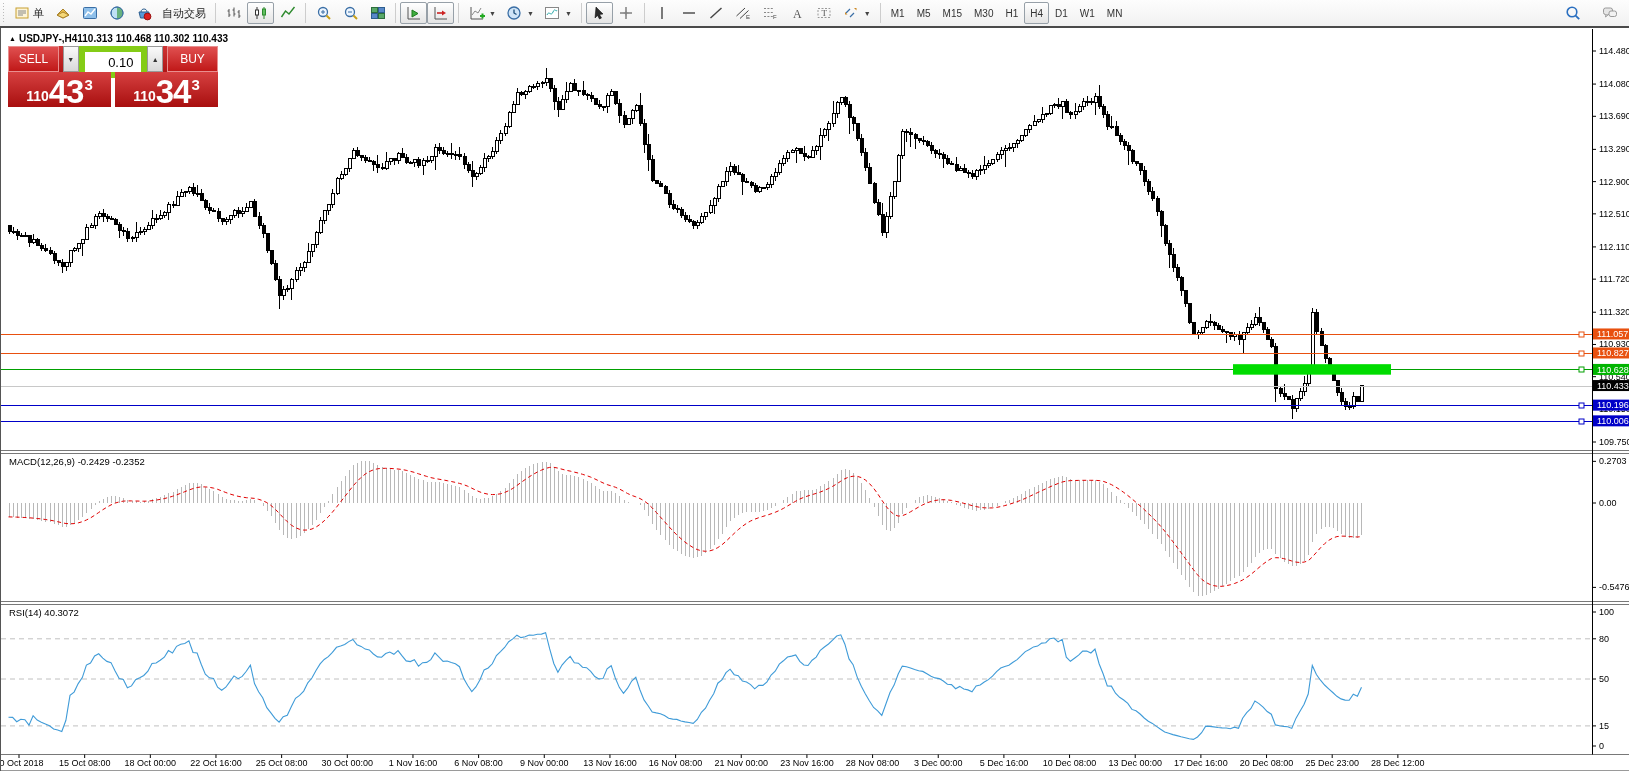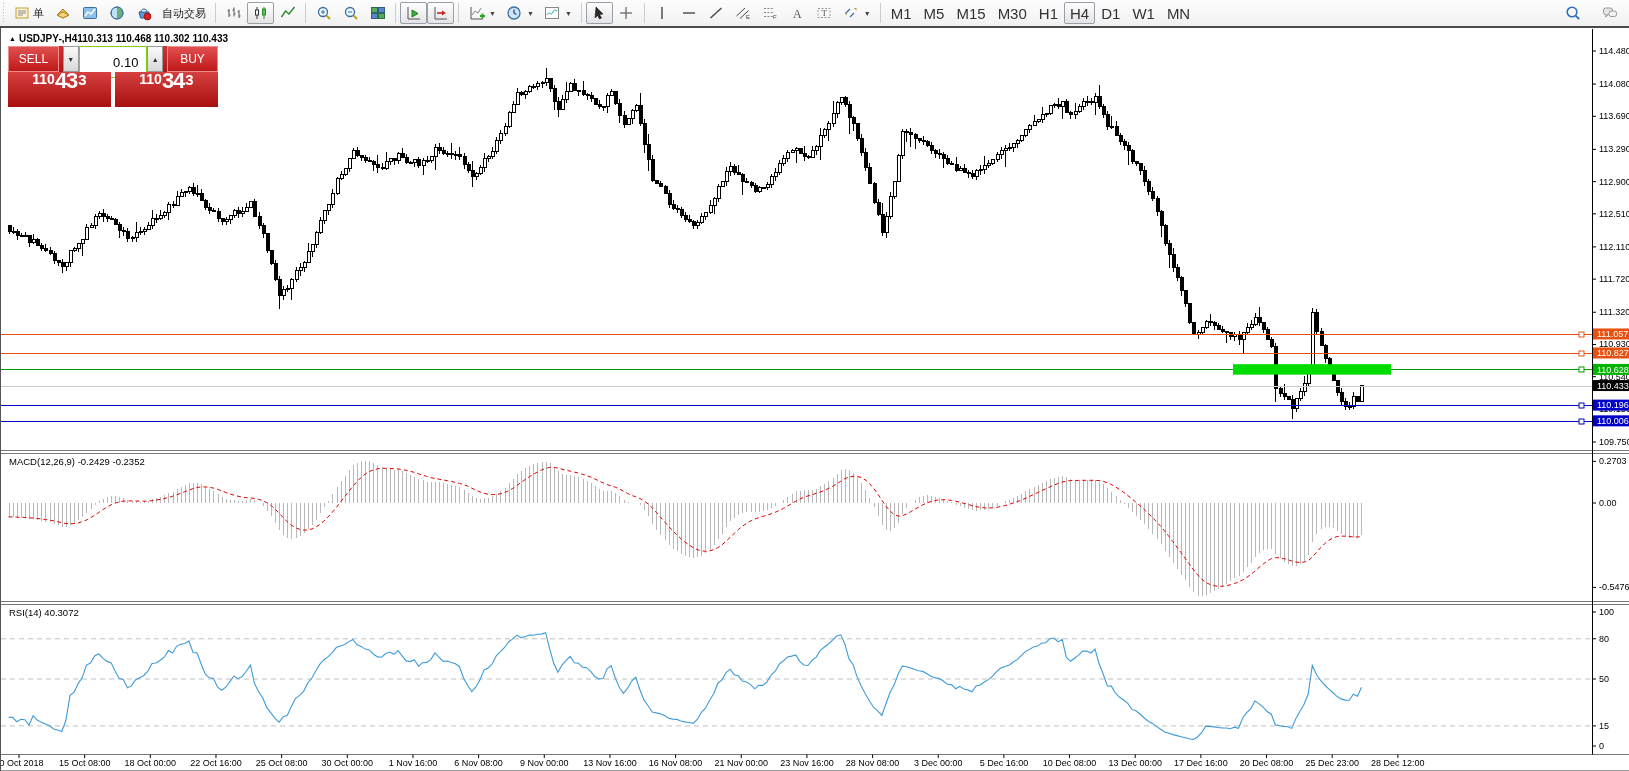--- a/index.html
+++ b/index.html
@@ -12,21 +12,21 @@
     border-bottom:2px solid #4a4a4a;
     display:flex;align-items:center;z-index:30;box-sizing:border-box;}
   .tb-btn{display:inline-flex;align-items:center;gap:3px;height:22px;padding:0 4px;
     border:1px solid transparent;background:transparent;font-size:11px;color:#222;
     font-family:"Liberation Sans",sans-serif;cursor:default;white-space:nowrap;}
   .tb-btn.active{background:linear-gradient(#ffffff,#e4e4e4);border:1px solid #97a0a8;border-radius:2px;text-align:right;}
   .tb-sep{width:1px;height:20px;background:#cdcdcd;margin:0 4px;flex:none;}
   .tb-grip{width:4px;height:20px;margin:0 3px 0 1px;flex:none;
     background-image:repeating-linear-gradient(#bbb 0 1px,transparent 1px 3px);background-size:1px 100%;background-repeat:repeat-y;background-position:center;}
   .tb-caret{font-size:7px;color:#444;margin-left:1px;}
-  .tb-tf{font-size:15px;color:#333;padding:0 5px;}
+  .tb-tf{font-size:10px;color:#333;padding:0 5px;}
   #tb-right{position:absolute;right:6px;top:0;height:26px;display:flex;align-items:center;gap:10px;}
   .tb-ico{display:inline-flex;width:17px;height:17px;align-items:center;justify-content:center;}
 
   
   #chart-area{position:absolute;top:28px;left:0;width:1629px;height:743px;background:#f97316;
     border-left:1px solid #555;box-sizing:border-box;}
   #chart-svg{position:absolute;top:0;left:0;}
 
   
   #symbol-title{position:absolute;left:9px;top:33px;font-size:10px;font-weight:bold;color:#000;z-index:12;letter-spacing:0;}
@@ -34,28 +34,28 @@
   #symbol-title .ohlc{font-weight:bold;margin-left:0;}
 
   
   #trade-panel{position:absolute;left:8px;top:46px;width:210px;z-index:12;
     font-family:"Liberation Sans",sans-serif;}
   #tp-row1{display:flex;height:26px;border-radius:11px;}
   .tp-btn{width:52px;height:26px;color:#fff;font-size:12px;display:flex;align-items:center;justify-content:center;
     background:linear-gradient(#e05050,#c01818);border:1px solid #e98f8f;box-sizing:border-box;}
   .tp-spin{width:16px;height:26px;background:linear-gradient(#fafafa,#d8d8d8);border:1px solid #999;
     box-sizing:border-box;display:flex;align-items:center;justify-content:center;font-size:7px;color:#333;}
-  #tp-volume{width:70px;height:32px;background:#fff;border:1px solid #84cc16;box-sizing:border-box;
+  #tp-volume{width:70px;height:32px;background:#fff;border:6px solid #84cc16;box-sizing:border-box;
     font-size:13px;color:#000;text-align:right;padding:0 8px 0 0;display:flex;align-items:center;justify-content:flex-end;}
   .tp-gap{width:4px;height:26px;background:linear-gradient(#cf3434,#b01616);}
   #tp-row2{display:flex;margin-top:0;}
-  .tp-quote{width:103px;height:35px;color:#fff;display:flex;align-items:flex-start;justify-content:center;
+  .tp-quote{width:103px;height:35px;color:#fff;display:flex;align-items:flex-end;justify-content:center;
     background:linear-gradient(#d64040,#a80f0f);padding-bottom:1px;box-sizing:border-box;}
   .tp-quote .pfx{font-size:14px;font-weight:bold;line-height:1;margin-bottom:3px;}
-  .tp-quote .big{font-size:22px;font-weight:bold;line-height:0.85;letter-spacing:-1px;}
+  .tp-quote .big{font-size:33px;font-weight:bold;line-height:0.85;letter-spacing:-1px;}
   .tp-quote .sup{font-size:15px;font-weight:bold;line-height:1;margin-bottom:14px;margin-left:1px;}
   #tp-q-gap{width:4px;}
 
   
   #annotation{position:absolute;top:355px;right:457px;font-size:21px;font-weight:bold;z-index:11;white-space:nowrap;}
 </style>
 </head>
 <body>
 
 <div id="stage">

